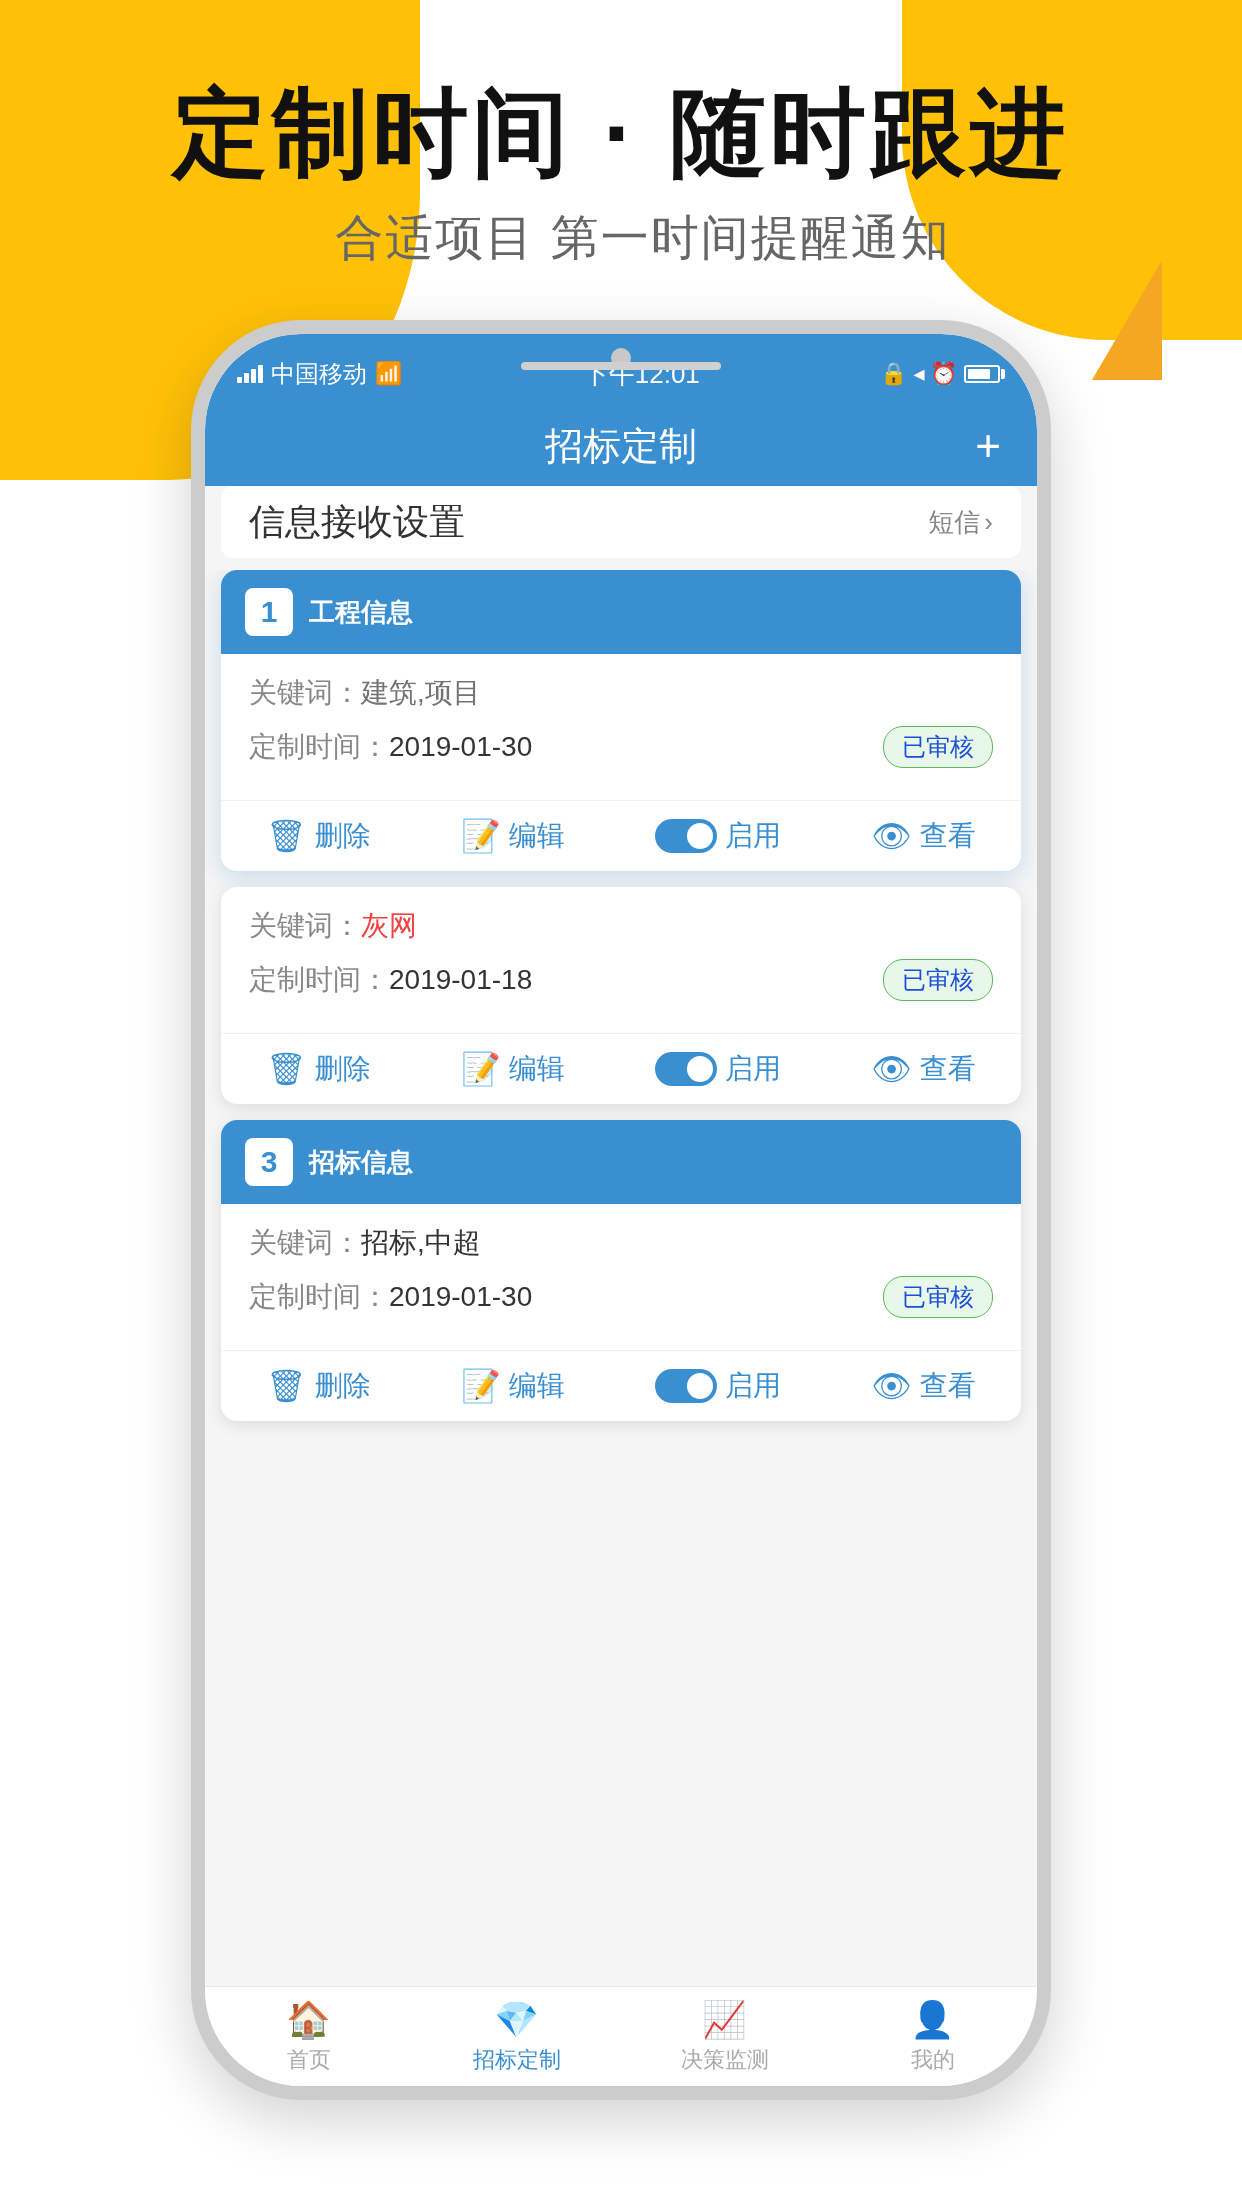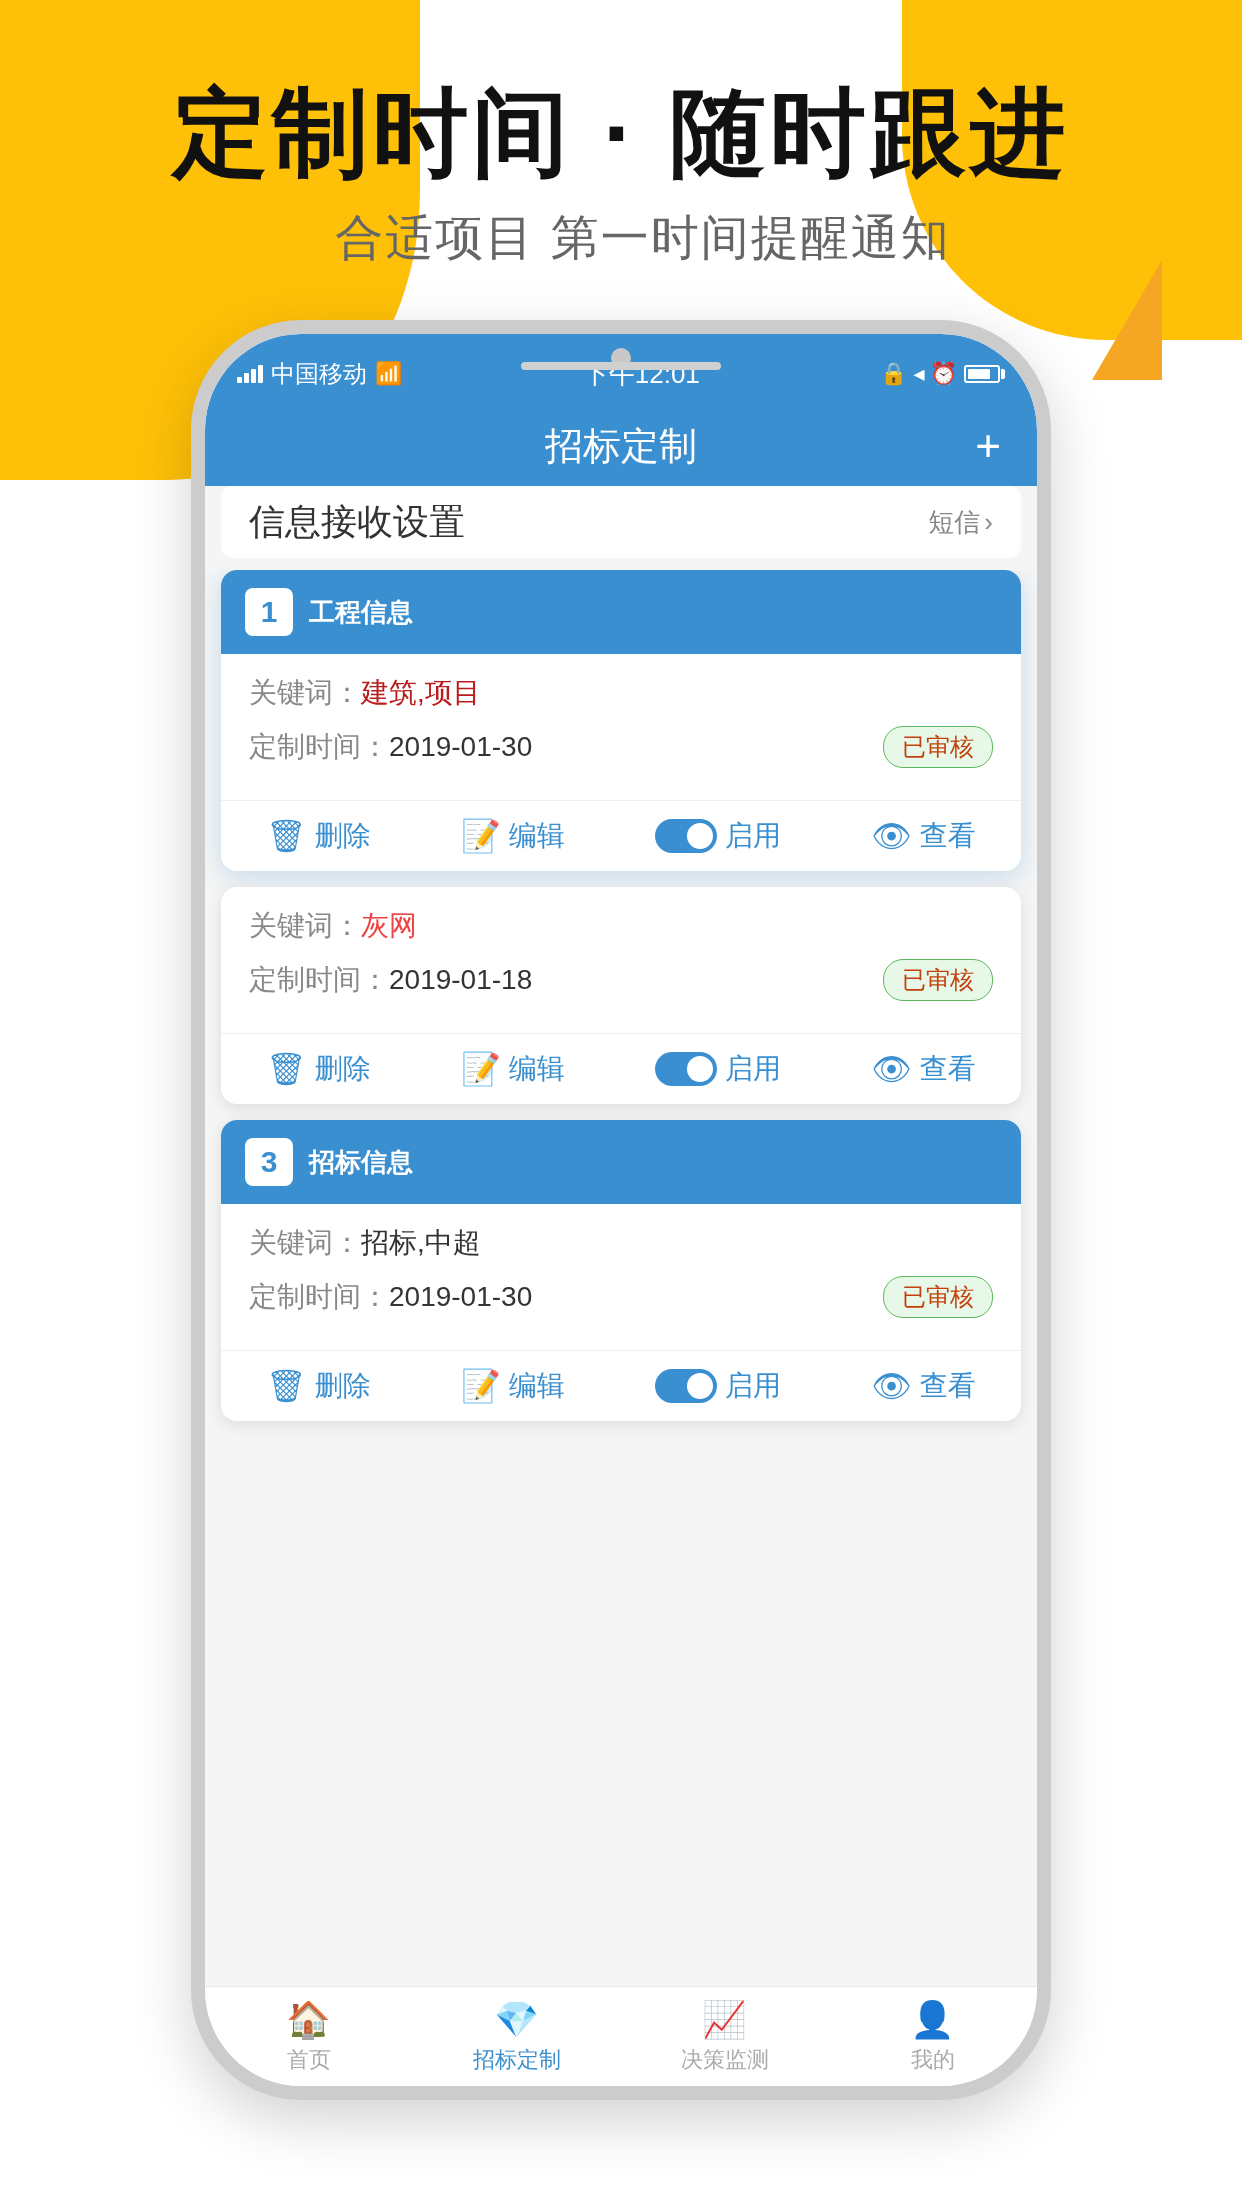--- a/index.html
+++ b/index.html
@@ -271,21 +271,21 @@
     .card-row {
       font-size: 28px;
       color: #555;
       margin-bottom: 14px;
       display: flex;
       align-items: center;
       justify-content: space-between;
     }
     .badge-reviewed {
       background: #e8f8e8;
-      color: #c2410c;
+      color: #1d4ed8;
       border: 1px solid #5cb85c;
       border-radius: 20px;
       padding: 4px 18px;
       font-size: 24px;
     }
 
     .card-actions {
       display: flex;
       align-items: center;
       justify-content: space-around;
@@ -470,21 +470,21 @@
 
       <div class="content-area">
 
         <div class="card card-featured">
           <div class="card-header">
             <div class="card-number">1</div>
             <span class="card-header-title">工程信息</span>
           </div>
           <div class="card-body">
             <div class="card-row">
-              <span><span style="color:#888">关键词：</span><span style="color:#b91c1c">建筑,项目</span></span>
+              <span><span style="color:#888">关键词：</span><span style="color:#737373">建筑,项目</span></span>
             </div>
             <div class="card-row">
               <span><span style="color:#888">定制时间：</span><span style="color:#333">2019-01-30</span></span>
               <span class="badge-reviewed">已审核</span>
             </div>
           </div>
           <div class="card-actions">
             <div class="action-btn">
               <span class="action-icon">🗑</span>
               <span>删除</span>

